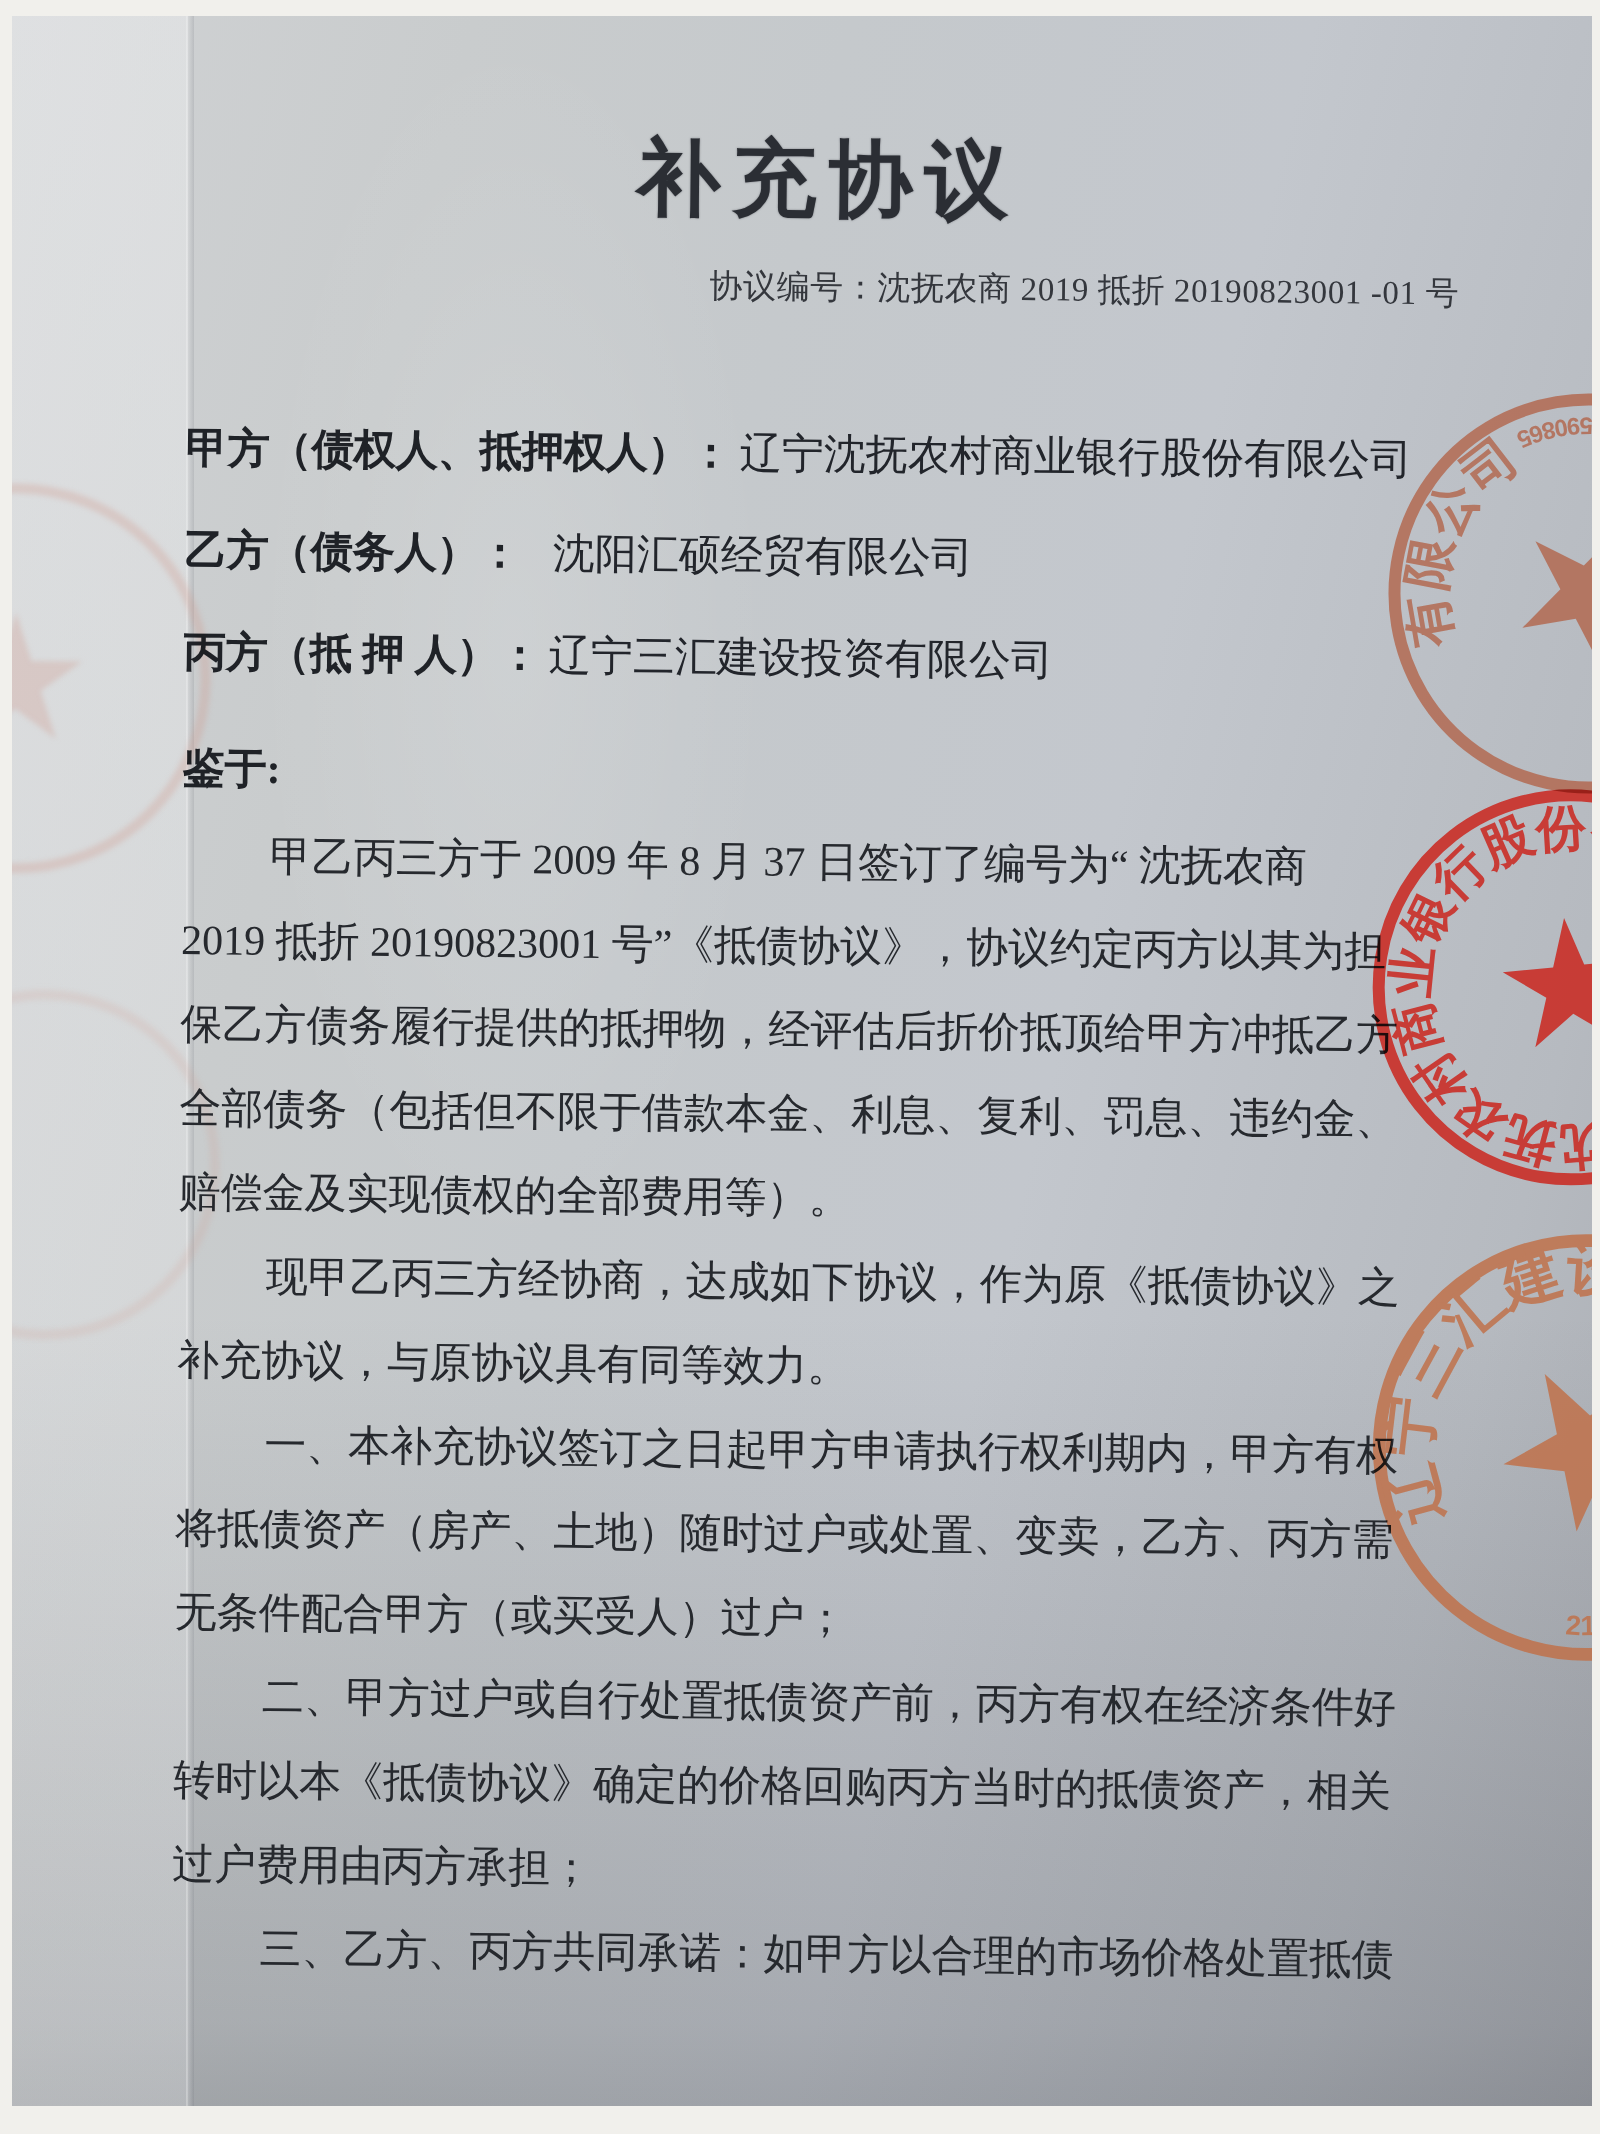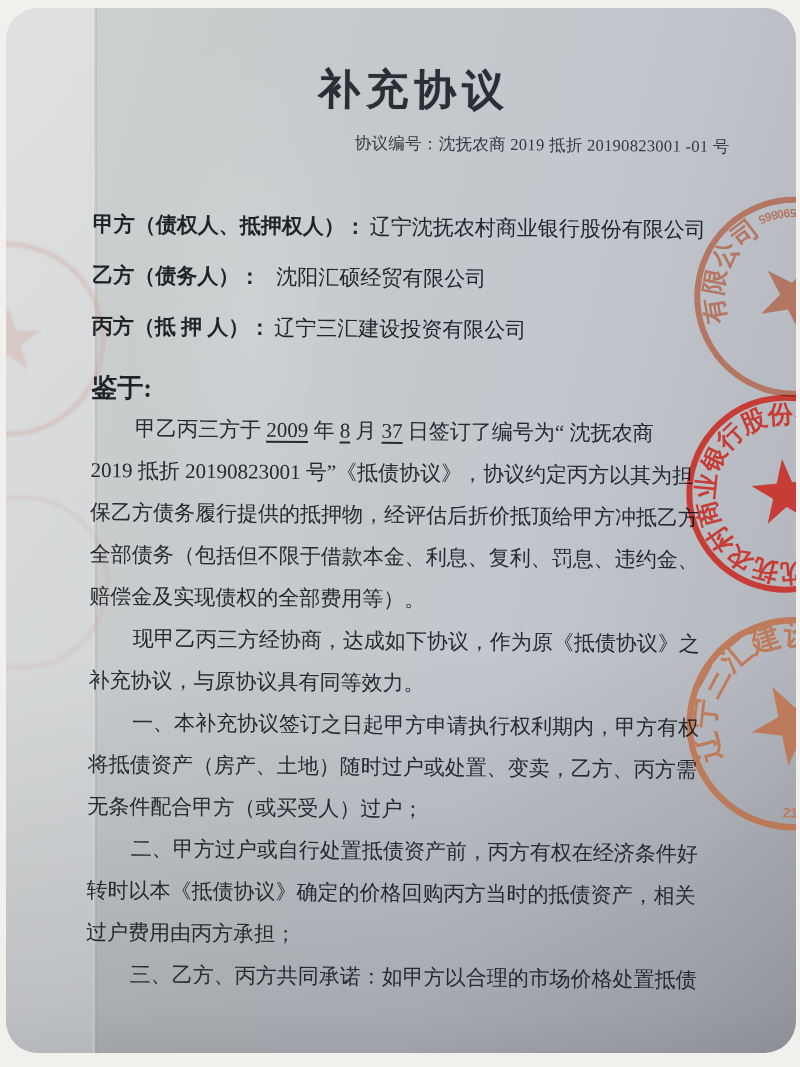--- a/index.html
+++ b/index.html
@@ -8,21 +8,20 @@
     background:#f1f0ec;
     font-family:"Liberation Serif","DejaVu Serif",serif;
   }
   
   .paper{
     position:absolute;left:6px;top:8px;width:790px;height:1045px;
     background:
       linear-gradient(to bottom, rgba(0,0,0,0) 62%, rgba(52,55,63,0.20) 96%, rgba(52,55,63,0.26) 100%),
       linear-gradient(104deg,#d0d2d4 0%,#c9cccd 22%,#c5c9cc 40%,#c3c7cd 62%,#b6bac0 86%,#a9acb2 100%);
     overflow:hidden;
-    border-radius:32px;
   }
   .left-strip{
     position:absolute;left:0;top:0;width:88px;height:100%;
     background:linear-gradient(to bottom, rgba(240,241,242,.45), rgba(228,229,231,.30));
     pointer-events:none;
   }
   .fold-line{
     position:absolute;left:87px;top:0;width:4px;height:100%;
     background:linear-gradient(to right, rgba(255,255,255,.30), rgba(88,92,102,.16));
     pointer-events:none;
@@ -49,26 +48,26 @@
     position:absolute;top:125px;left:350px;
     font-size:16.5px;letter-spacing:.3px;color:#34373d;white-space:nowrap;
   }
   .parties{position:absolute;top:194px;left:89px;}
   .party{height:51px;line-height:51px;font-size:21px;white-space:nowrap;color:#22252b;}
   .party .plabel,.party .prole{font-weight:700;color:#1f2227;}
   .party .pname{margin-left:4px;}
   .party.gapped .pname{margin-left:16px;}
   .whereas{
     position:absolute;top:365px;left:89px;
-    font-size:26px;font-weight:700;color:#1f2227;
+    font-size:21px;font-weight:700;color:#1f2227;
   }
   .bodytext{position:absolute;top:402px;left:89px;width:640px;}
   .line{height:42px;line-height:42px;font-size:21px;white-space:nowrap;color:#26292e;}
   .line.indent{padding-left:44px;}
-  .u{text-decoration:underline;text-underline-offset:4px;}
+  .u{text-underline-offset:4px;}
   
   .seal{position:absolute;mix-blend-mode:multiply;}
   .seal text{font-family:"Liberation Sans","DejaVu Sans",sans-serif;font-weight:700;}
   .seal-1{left:641px;top:135px;opacity:.80;transform:rotate(170deg);}
   .seal-2{left:634px;top:332px;opacity:.95;transform:rotate(-150deg);}
   .seal-3{left:634px;top:552px;opacity:.85;transform:rotate(-30deg);}
   .faint-seal{position:absolute;mix-blend-mode:multiply;filter:blur(1.2px);}
   .faint-1{left:-105px;top:225px;opacity:.28;}
   .faint-2{left:-78px;top:478px;opacity:.16;}
 </style>

